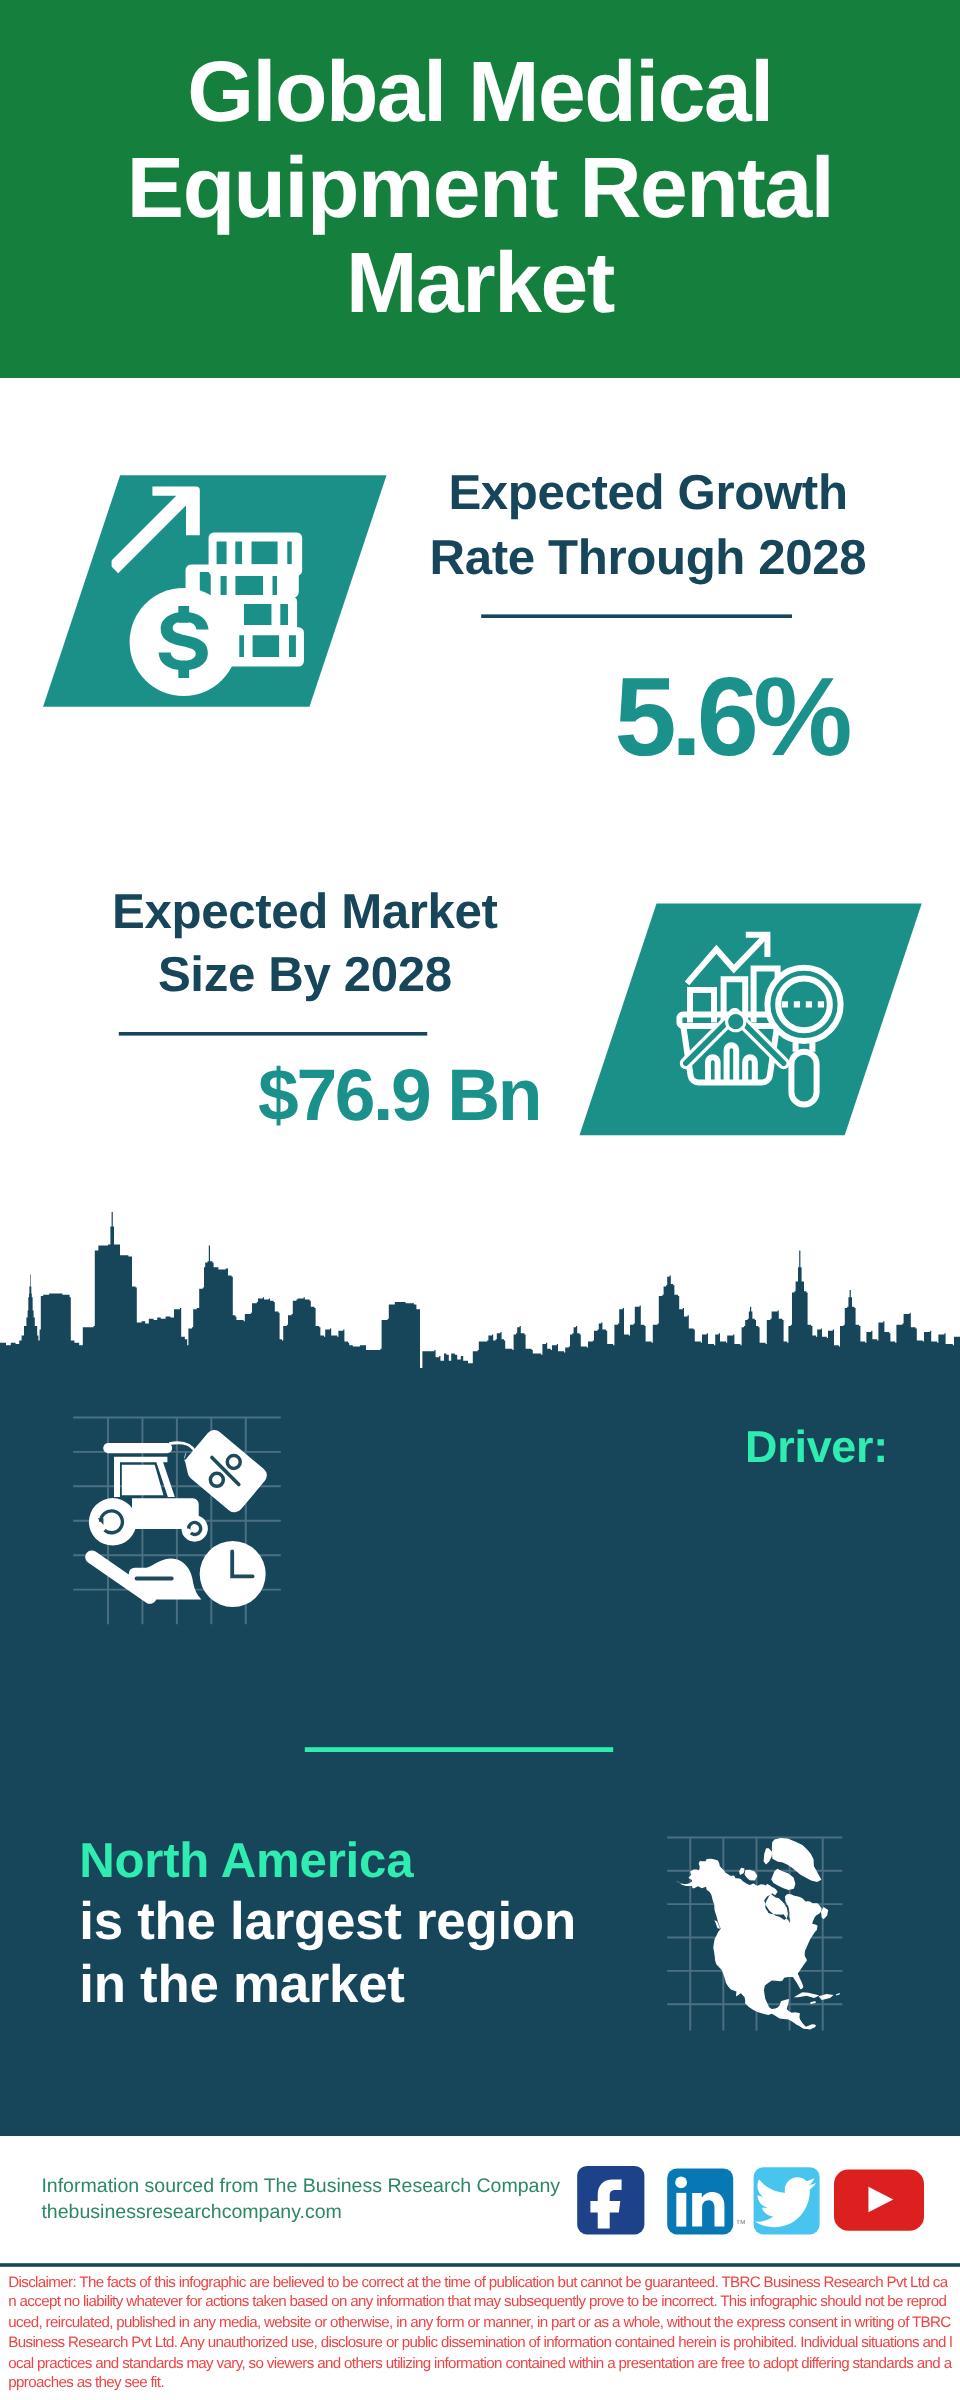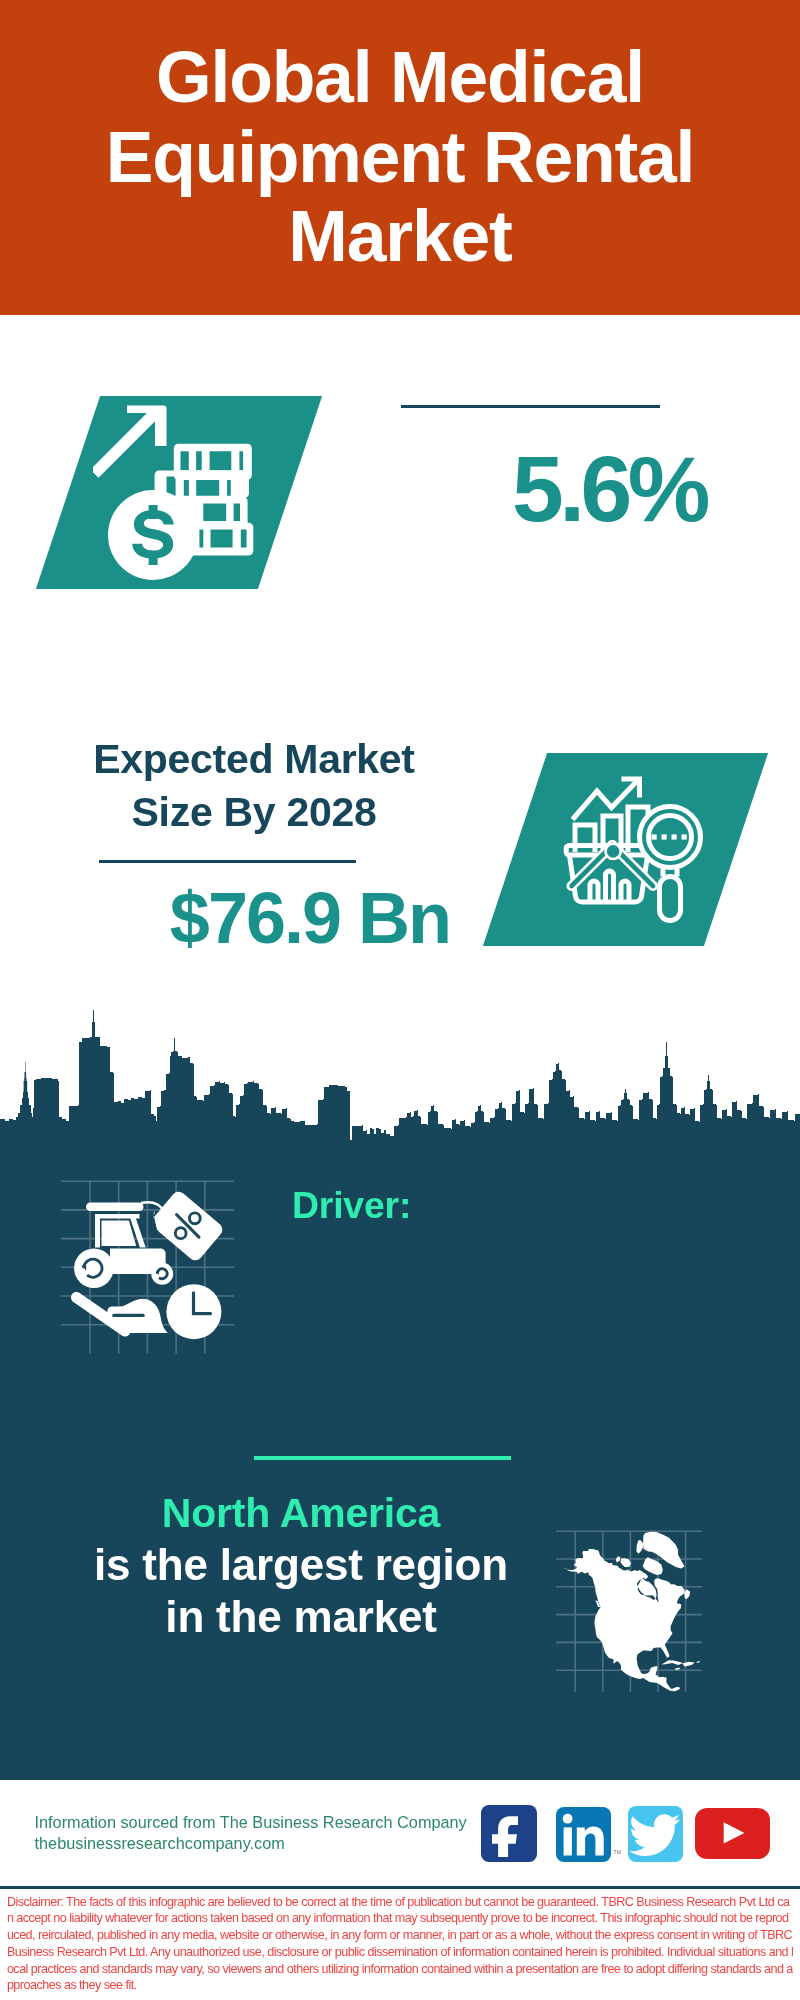--- a/index.html
+++ b/index.html
@@ -3,58 +3,58 @@
 <meta charset="utf-8">
 <title>Infographic</title>
 <style>
   html,body{margin:0;padding:0;}
   body{width:800px;height:2000px;background:#ffffff;
        font-family:"Liberation Sans",sans-serif;overflow:hidden;}
   .page{position:relative;width:800px;height:2000px;background:#fff;}
 
   
   .header{position:absolute;left:0;top:0;width:800px;height:315px;
-          background:#c2410c;display:flex;align-items:center;justify-content:center;}
+          background:#15803d;display:flex;align-items:center;justify-content:center;}
   .header h1{margin:0;color:#ffffff;font-size:71.5px;line-height:79.4px;
              font-weight:bold;text-align:center;letter-spacing:-1.2px;
              white-space:nowrap;}
 
   
   .para{position:absolute;background:#1b9089;transform:skewX(-18.4deg);}
   .para1{left:68px;top:396px;width:222px;height:193px;}
   .para2{left:515px;top:753px;width:221px;height:193px;}
   .icon-wrap{position:absolute;}
   .stat-head{color:#17465a;font-size:41px;font-weight:bold;line-height:53.6px;
              text-align:center;letter-spacing:-0.3px;white-space:nowrap;}
   .stat-rule{height:3px;background:#17465a;}
   .stat-value{color:#1b918b;font-weight:bold;line-height:1;text-align:right;white-space:nowrap;}
 
   .block1{position:absolute;left:340px;top:384.3px;width:400px;}
   .block1 .stat-rule{width:258.7px;margin:20.7px 0 0 61px;}
   .block1 .stat-value{font-size:93px;letter-spacing:-4.5px;margin-top:35.5px;
                       padding-right:34px;}
   .block2{position:absolute;left:54px;top:732.5px;width:400px;}
   .block2 .stat-rule{width:257px;margin:20px 0 0 45px;}
-  .block2 .stat-value{font-size:72px;letter-spacing:-2px;margin-top:19px;
+  .block2 .stat-value{font-size:61px;letter-spacing:-2px;margin-top:19px;
                       padding-right:4px;}
 
   
   .skyline{position:absolute;left:0;top:1004px;width:800px;height:160px;}
   .darksec{position:absolute;left:0;top:1140px;width:800px;height:640px;background:#17465a;}
 
   
-  .driver-text{position:absolute;left:292px;top:1186.6px;width:460px;text-align:left;}
+  .driver-text{position:absolute;left:280px;top:1186.6px;width:460px;text-align:right;}
   .driver-label{color:#2fecb1;font-size:37.4px;font-weight:bold;line-height:37.4px;
                 letter-spacing:-0.2px;white-space:nowrap;}
   .driver-body{color:#ffffff;font-size:31.3px;font-weight:bold;line-height:40.2px;
                margin-top:21.5px;letter-spacing:-0.2px;white-space:nowrap;}
   .mid-rule{position:absolute;left:254.3px;top:1456px;width:256.5px;height:4px;background:#2fecb1;}
 
   
-  .region-text{position:absolute;left:66px;top:1493px;width:470px;text-align:center;}
+  .region-text{position:absolute;left:66px;top:1530px;width:470px;text-align:left;}
   .region-name{color:#2fecb1;font-size:41px;font-weight:bold;line-height:41px;
                letter-spacing:-0.2px;white-space:nowrap;}
   .region-body{color:#ffffff;font-size:44px;font-weight:bold;line-height:51.5px;
                margin-top:5px;letter-spacing:-0.2px;white-space:nowrap;}
 
   
   .footer{position:absolute;left:0;top:1780px;width:800px;height:107px;background:#fff;}
   .src{position:absolute;left:34.5px;top:1812px;color:#2c8863;font-size:16.3px;line-height:20.8px;
        white-space:nowrap;}
   .sep{position:absolute;left:0;top:1886px;width:800px;height:3px;background:#17465a;}
@@ -93,20 +93,21 @@
                  M87.5 51.2 v19 h8.3 v-19 z M103.1 51.2 v19 h5.6 v-19 z M116.6 51.2 v19 h21.7 v-19 z M146.4 51.2 v19 h3.7 v-19 z" fill-rule="evenodd"></path>
 
         <circle cx="60" cy="135" r="45"></circle>
         <rect fill="#1b9089" x="55.6" y="105" width="9" height="14"></rect>
         <rect fill="#1b9089" x="55.6" y="151" width="9" height="14"></rect>
         <path fill="#1b9089" d="M60.2 110 c-11.5 0 -19.3 5.8 -19.3 14.2 c0 8 5.9 11.9 17.3 14.2 c9.2 1.9 11.9 3.3 11.9 6.5 c0 3.3 -3.8 5.6 -10 5.6 c-6.6 0 -10.5 -2.3 -10.9 -6.7 h-10 c0.3 8.9 7.6 14.7 20.6 14.7 c12.4 0 20.4 -5.6 20.4 -14.4 c0 -8.2 -5.5 -12 -17.8 -14.5 c-8.8 -1.8 -11.5 -3.2 -11.5 -6.2 c0 -3.2 3.6 -5.4 9.3 -5.4 c6 0 9.8 2.3 10.5 6.5 h10.1 c-0.8 -8.7 -8.1 -14.5 -20.6 -14.5 z"></path>
       </g>
     </svg>
   </div>
   <div class="block1">
+    <div class="stat-head">Expected Growth<br>Rate Through 2028</div>
     <div class="stat-rule"></div>
     <div class="stat-value">5.6%</div>
   </div>
 
   <div class="para para2"></div>
   <div class="icon-wrap" style="left:560px;top:770px;width:150px;height:160px;">
     <svg viewBox="0 0 150 160" width="150" height="160">
       <g fill="none" stroke="#ffffff" stroke-width="5" stroke-linejoin="miter" stroke-linecap="butt">
 
         <polyline points="12.5,49.5 37,21 51.5,37.5 78.5,9.5"></polyline>

